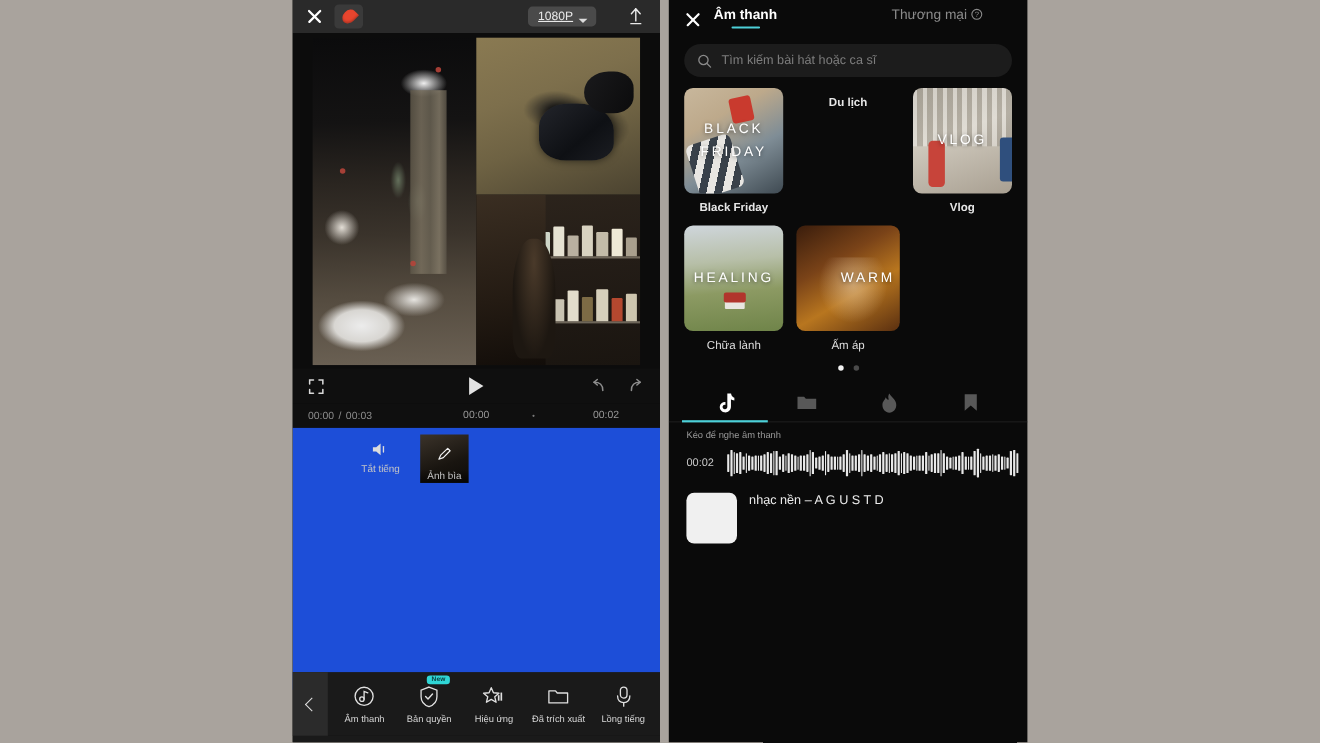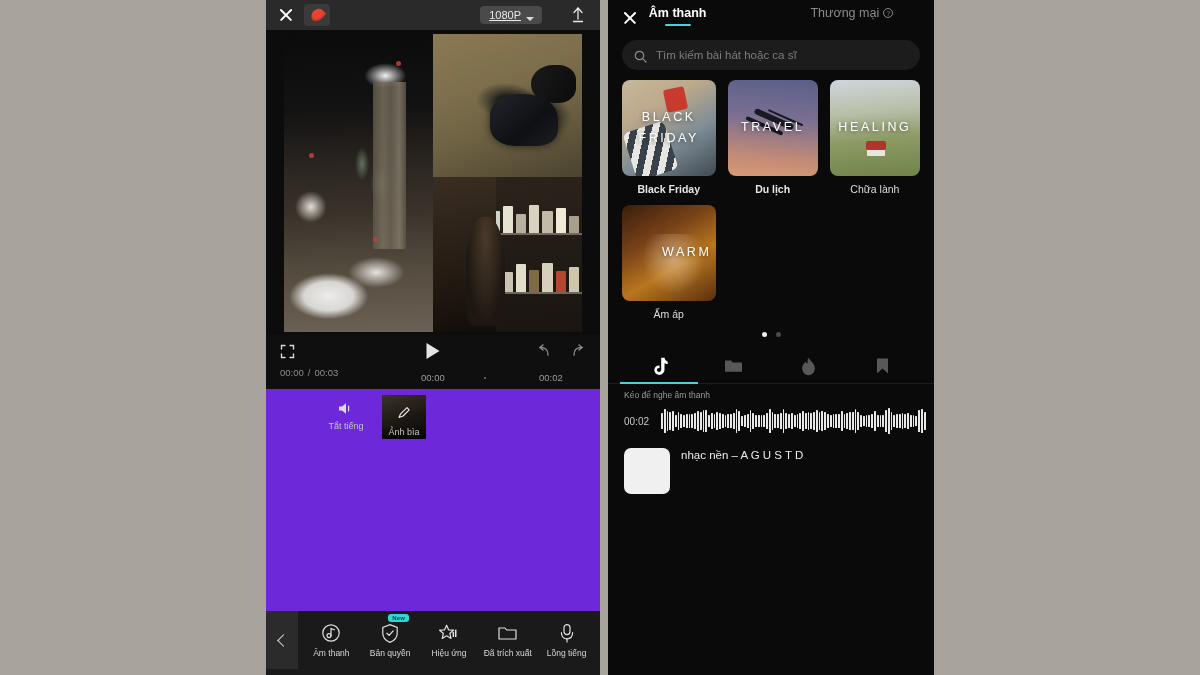--- a/index.html
+++ b/index.html
@@ -131,28 +131,28 @@
   .play-tri {
     position: absolute; left: 50%; transform: translateX(-50%);
     width: 0; height: 0; border-top: 8px solid transparent;
     border-bottom: 8px solid transparent; border-left: 13px solid #e4e4e4; cursor: pointer;
   }
   .undo-wrap { margin-left: auto; display: flex; gap: 18px; }
   .undo-ic { width: 16px; height: 16px; cursor: pointer; }
 
   
   .tl-times {
-    height: 22px; display: flex; align-items: flex-start; position: relative;
+    height: 22px; display: flex; align-items: center; position: relative;
     font-size: 9.5px; color: #8d8d8d; padding-left: 14px; background: #0f0f0f;
   }
   .tl-ruler { position: absolute; left: 155px; right: 0; top: 0; height: 22px; }
   .tl-ruler span { position: absolute; top: 5px; font-size: 9.5px; color: #9a9a9a; }
   .tl-tick { position: absolute; top: 10px; width: 2px; height: 2px; background: #7a7a7a; border-radius: 50%; }
 
-  .tl-body { position: relative; height: 238px; background: #6d28d9; }
+  .tl-body { position: relative; height: 238px; background: #1d4ed8; }
   .tl-left-ctrls {
     position: absolute; left: 58px; top: 6px; display: flex; gap: 14px; align-items: flex-start;
   }
   .mute-box { width: 44px; text-align: center; cursor: pointer; }
   .mute-ic { width: 18px; height: 15px; margin: 6px auto 5px; position: relative; }
   .mute-label, .cover-label { font-size: 9px; color: #c6c6c6; white-space: nowrap; }
   .cover-box {
     width: 44px; height: 44px; position: relative; cursor: pointer; overflow: hidden;
     background: linear-gradient(160deg,#3b332a,#191510 60%,#0d0b08);
     display: flex; align-items: flex-end; justify-content: center;
@@ -541,24 +541,27 @@
     </div>
 
     <div class="cat-grid">
       <div class="cat">
         <div class="cat-img bg-bf">
           <div class="cat-ov">BLACK FRIDAY</div>
         </div>
         <div class="cat-cap">Black Friday</div>
       </div>
       <div class="cat">
-        <div class="cat-img bg-tv">
-          <div class="cat-ov">TRAVEL</div>
-        </div>
         <div class="cat-cap">Du lịch</div>
+      </div>
+      <div class="cat">
+        <div class="cat-img bg-vl">
+          <div class="cat-ov">VLOG</div>
+        </div>
+        <div class="cat-cap">Vlog</div>
       </div>
       <div class="cat">
         <div class="cat-img bg-hl">
           <div class="cat-ov">HEALING</div>
         </div>
         <div class="cat-cap light">Chữa lành</div>
       </div>
       <div class="cat">
         <div class="cat-img bg-wm">
           <div class="cat-ov">WARM</div>

